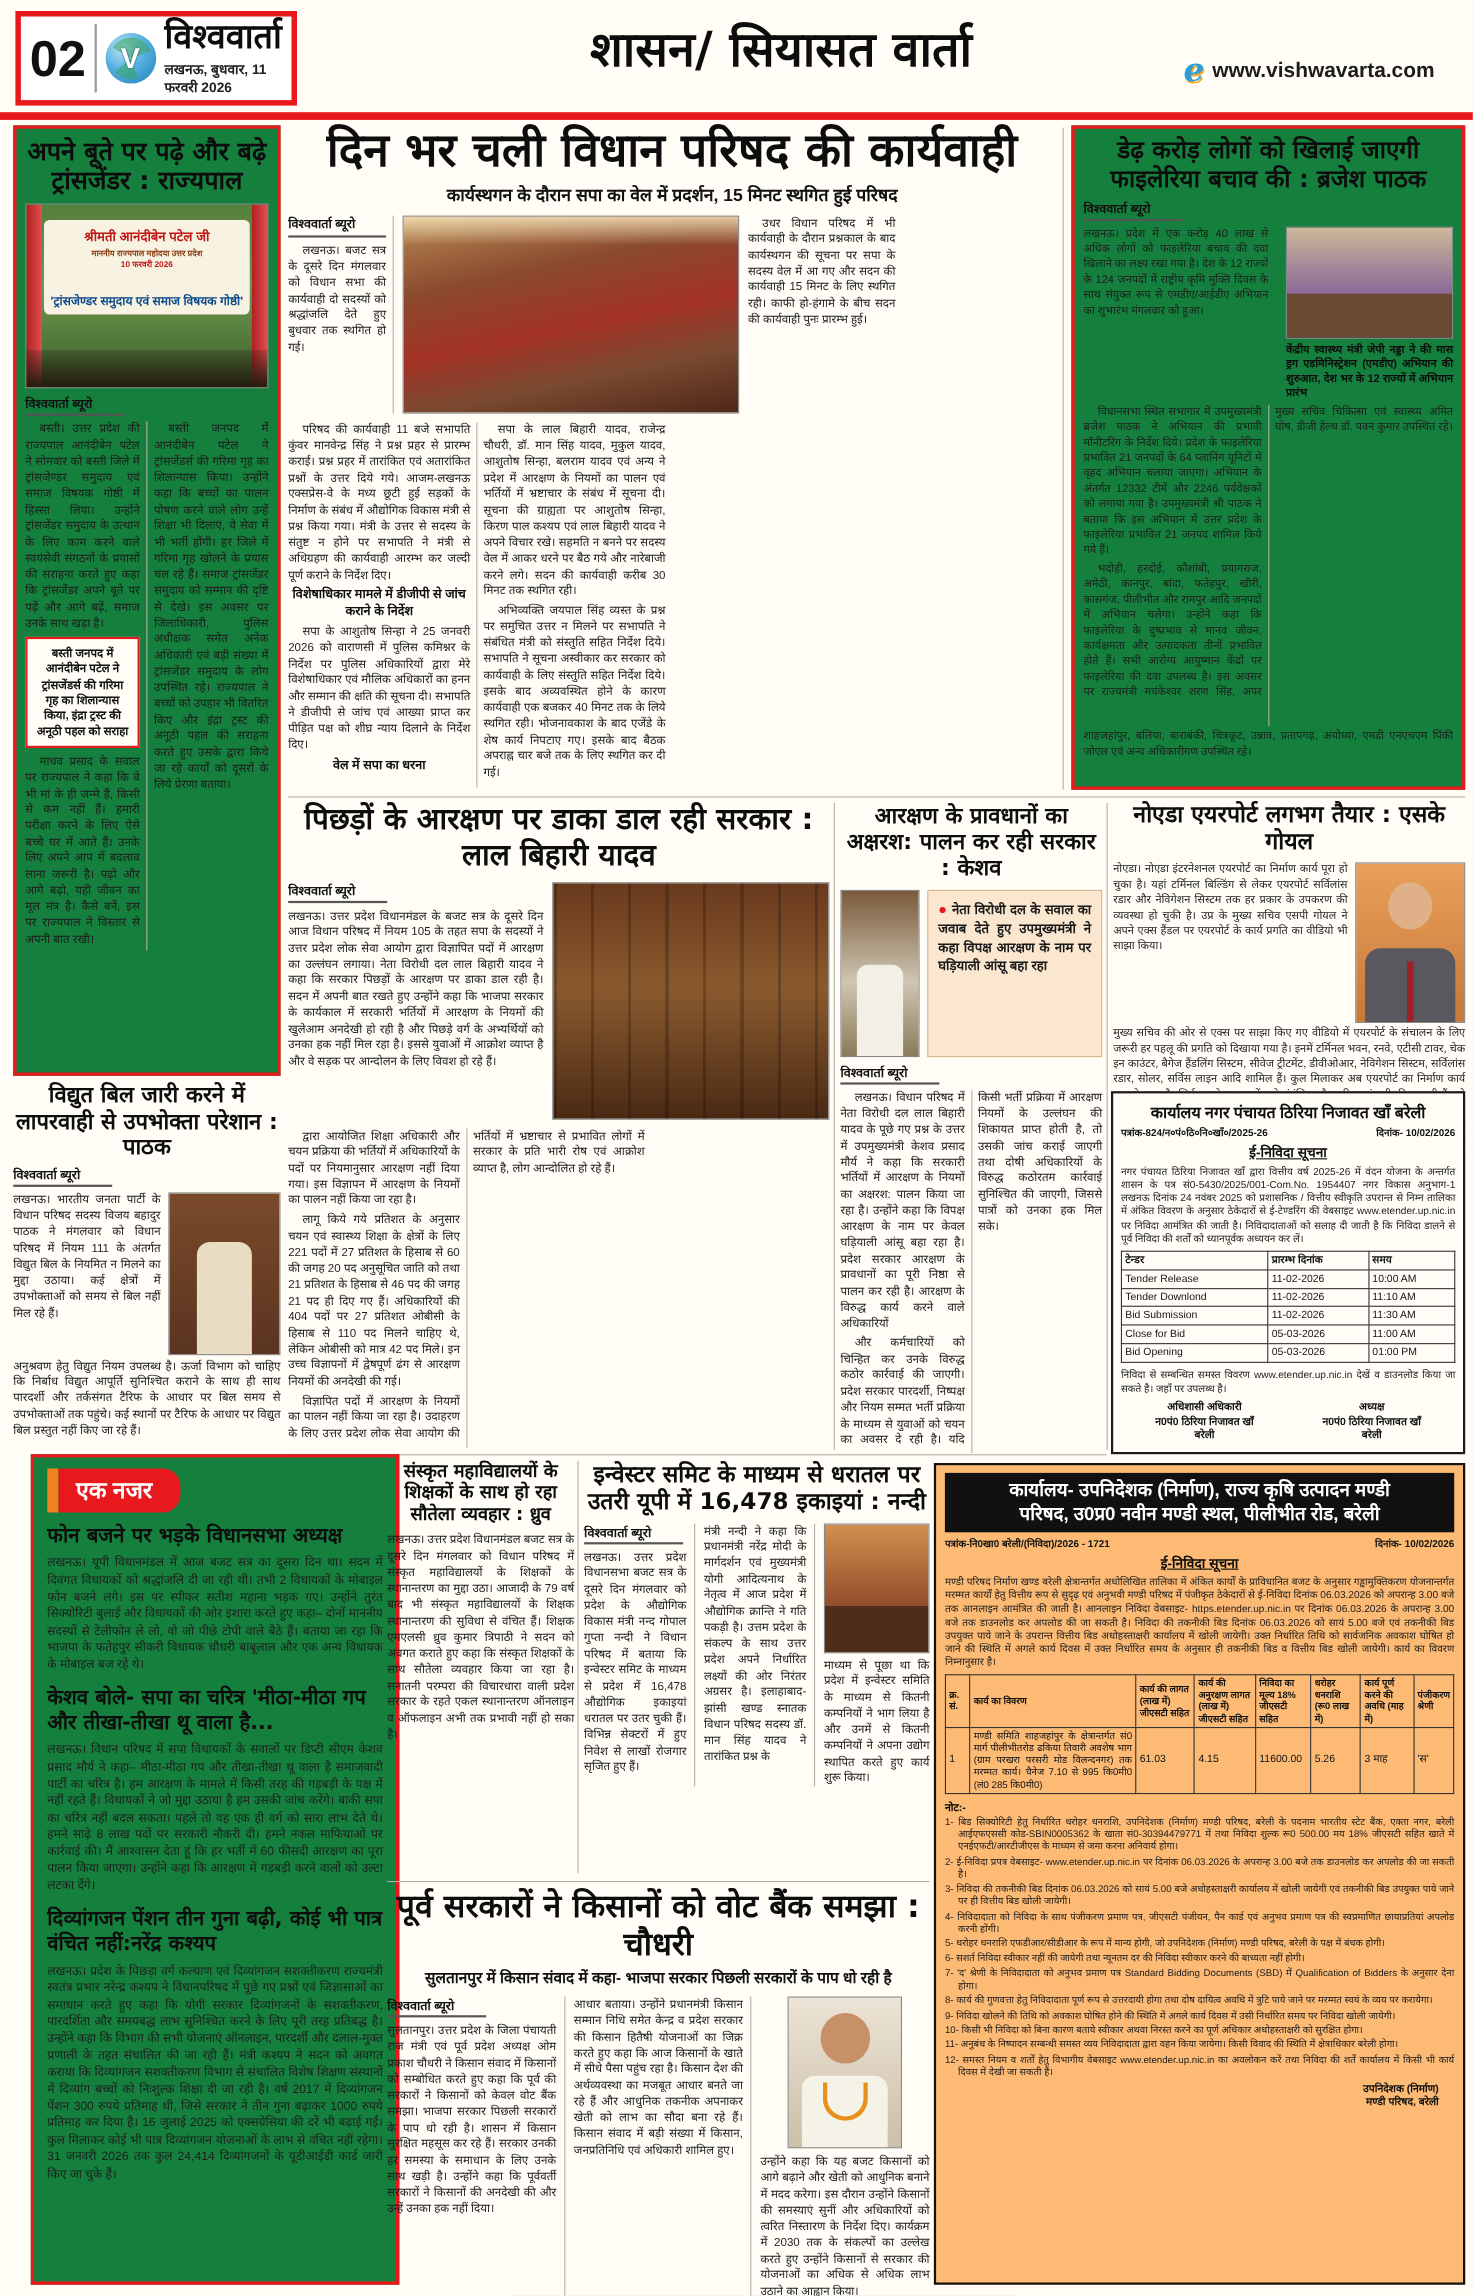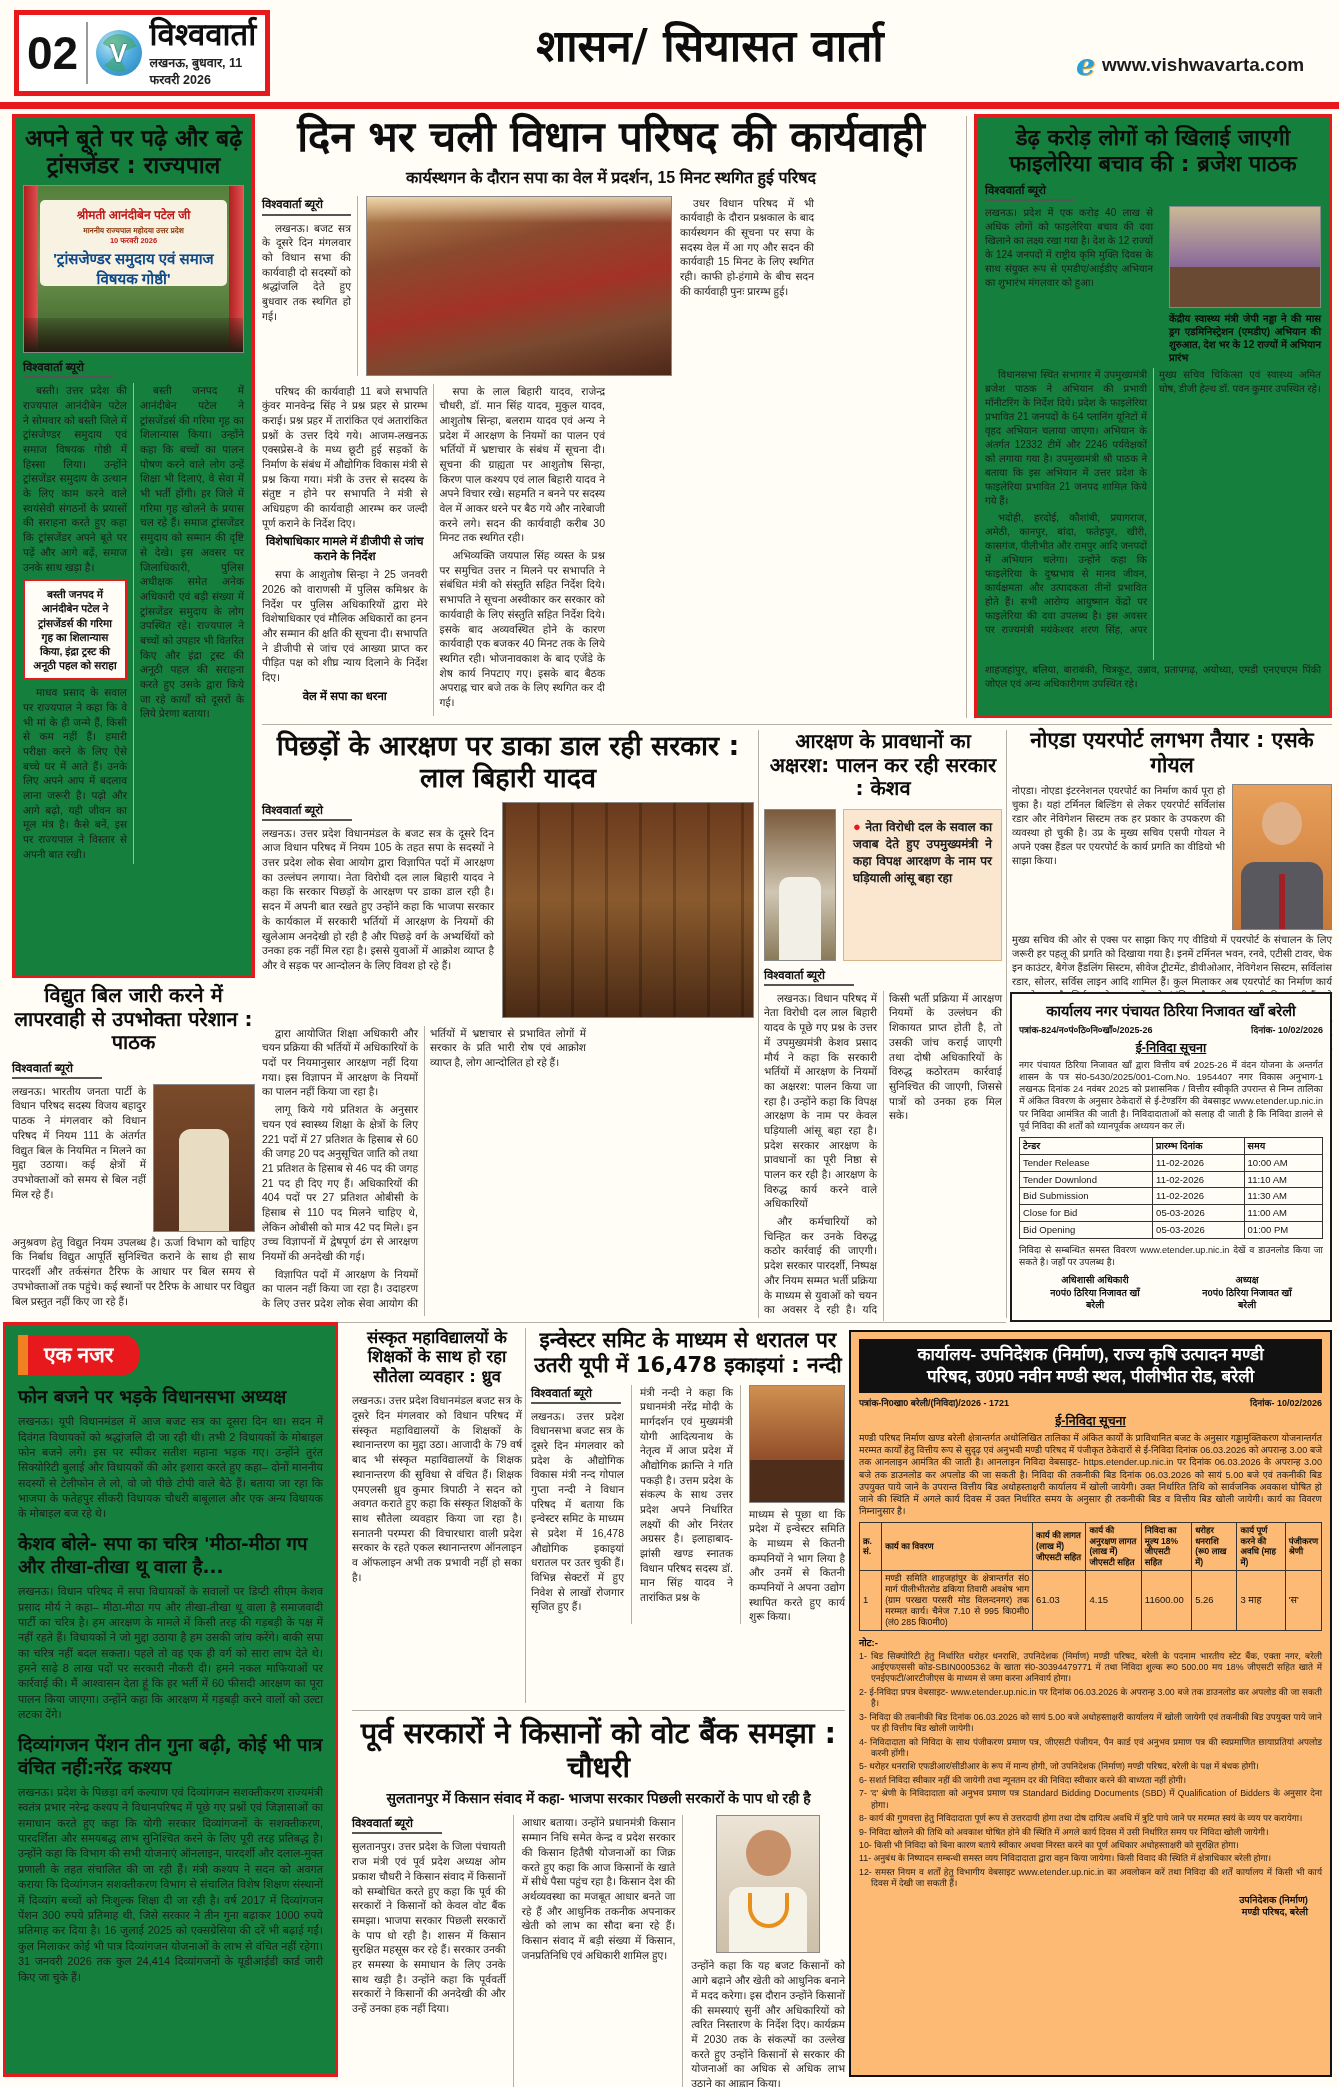--- a/index.html
+++ b/index.html
@@ -51,21 +51,21 @@
   .t2band{background:#111;color:#fff;font-weight:bold;text-align:center;font-size:17px;line-height:1.3;padding:5px 4px}
   .t2notes div{font-size:8.8px;line-height:1.3;text-align:justify;color:#1c1c1c;padding-left:12px;text-indent:-12px;margin-bottom:2px}
   .noteslabel{font-weight:bold;font-size:9.5px;margin:3px 0 2px}
   
   .ph-trans{background:linear-gradient(180deg,#55803c 0%,#6f9a4e 45%,#3c5c2a 100%)}
   .ph-trans .curt{position:absolute;top:0;bottom:0;width:14px;background:linear-gradient(90deg,#b02020,#e05050)}
   .ph-trans .banner{position:absolute;left:16px;right:16px;top:14px;height:86px;background:#f7f2e2;border-radius:5px;padding:6px 6px 4px;text-align:center}
   .bl1{color:#c01818;font-weight:bold;font-size:12px}
   .bl2{color:#8a3a10;font-weight:bold;font-size:7.5px;margin-top:2px}
   .bl3{color:#c01818;font-weight:bold;font-size:7.5px}
-  .bl4{color:#0d4a8a;font-weight:bold;font-size:15px;margin-top:3px}
+  .bl4{color:#0d4a8a;font-weight:bold;font-size:11px;margin-top:20px}
   .ph-trans .folk{position:absolute;bottom:0;left:0;right:0;height:34px;background:linear-gradient(180deg,rgba(30,24,14,.2),#241c10)}
   .ph-main{background:linear-gradient(168deg,#b98a54 0%,#8a4a2e 30%,#a33226 55%,#7a4a30 75%,#4e2718 100%)}
   .ph-main .glow{position:absolute;top:0;left:0;right:0;height:26px;background:linear-gradient(180deg,rgba(255,240,200,.75),transparent)}
   .ph-lal{background:linear-gradient(180deg,#6a3a1e 0%,#8a5a2e 45%,#4a2a14 100%)}
   .ph-lal .panel{position:absolute;inset:0;background:repeating-linear-gradient(90deg,rgba(0,0,0,.22) 0 3px,transparent 3px 34px)}
   .ph-kes{background:linear-gradient(180deg,#7a5a3c 0%,#cfc6b2 55%,#8a7a5a 100%)}
   .ph-kes .fig{position:absolute;left:20%;bottom:0;width:60%;height:55%;background:#f2efe6;border-radius:10px 10px 0 0}
   .ph-fil{background:linear-gradient(180deg,#cbb896 0%,#8f6f9a 55%,#4e3e6e 100%)}
   .ph-fil .dais{position:absolute;bottom:0;left:0;right:0;height:40%;background:#6a4a32}
   .ph-noi{background:linear-gradient(180deg,#e8a05a 0%,#c87838 100%)}
@@ -307,21 +307,21 @@
       <p class="bodytxt" style="flex:1">लखनऊ। भारतीय जनता पार्टी के विधान परिषद सदस्य विजय बहादुर पाठक ने मंगलवार को विधान परिषद में नियम 111 के अंतर्गत विद्युत बिल के नियमित न मिलने का मुद्दा उठाया। कई क्षेत्रों में उपभोक्ताओं को समय से बिल नहीं मिल रहे हैं।</p>
       <div class="photo ph-vid" style="width:102px;height:148px;flex:none">
         <div class="fig"></div>
       </div>
     </div>
     <p class="bodytxt" style="margin-top:3px">अनुश्रवण हेतु विद्युत नियम उपलब्ध है। ऊर्जा विभाग को चाहिए कि निर्बाध विद्युत आपूर्ति सुनिश्चित कराने के साथ ही साथ पारदर्शी और तर्कसंगत टैरिफ के आधार पर बिल समय से उपभोक्ताओं तक पहुंचे। कई स्थानों पर टैरिफ के आधार पर विद्युत बिल प्रस्तुत नहीं किए जा रहे हैं।</p>
   </section>
 
   <div class="abs hrule" style="left:262px;top:1322px;width:744px"></div>
 
-  <section class="abs redbox" style="left:3px;top:1322px;width:335px;height:755px;padding:10px 12px">
+  <section class="abs redbox" style="left:28px;top:1322px;width:335px;height:755px;padding:10px 12px">
     <div class="en-pill">एक नजर</div>
     <h3 class="en-h">फोन बजने पर भड़के विधानसभा अध्यक्ष</h3>
     <p class="bodytxt" style="font-size:11px">लखनऊ। यूपी विधानमंडल में आज बजट सत्र का दूसरा दिन था। सदन में दिवंगत विधायकों को श्रद्धांजलि दी जा रही थी। तभी 2 विधायकों के मोबाइल फोन बजने लगे। इस पर स्पीकर सतीश महाना भड़क गए। उन्होंने तुरंत सिक्योरिटी बुलाई और विधायकों की ओर इशारा करते हुए कहा– दोनों माननीय सदस्यों से टेलीफोन ले लो, वो जो पीछे टोपी वाले बैठे हैं। बताया जा रहा कि भाजपा के फतेहपुर सीकरी विधायक चौधरी बाबूलाल और एक अन्य विधायक के मोबाइल बज रहे थे।</p>
     <h3 class="en-h">केशव बोले- सपा का चरित्र 'मीठा-मीठा गप और तीखा-तीखा थू वाला है...</h3>
     <p class="bodytxt" style="font-size:11px">लखनऊ। विधान परिषद में सपा विधायकों के सवालों पर डिप्टी सीएम केशव प्रसाद मौर्य ने कहा– मीठा-मीठा गप और तीखा-तीखा थू वाला है समाजवादी पार्टी का चरित्र है। हम आरक्षण के मामले में किसी तरह की गड़बड़ी के पक्ष में नहीं रहते हैं। विधायकों ने जो मुद्दा उठाया है हम उसकी जांच करेंगे। बाकी सपा का चरित्र नहीं बदल सकता। पहले तो वह एक ही वर्ग को सारा लाभ देते थे। हमने साढ़े 8 लाख पदों पर सरकारी नौकरी दी। हमने नकल माफियाओं पर कार्रवाई की। मैं आश्वासन देता हूं कि हर भर्ती में 60 फीसदी आरक्षण का पूरा पालन किया जाएगा। उन्होंने कहा कि आरक्षण में गड़बड़ी करने वालों को उल्टा लटका देंगे।</p>
     <h3 class="en-h">दिव्यांगजन पेंशन तीन गुना बढ़ी, कोई भी पात्र वंचित नहीं:नरेंद्र कश्यप</h3>
     <p class="bodytxt" style="font-size:11px">लखनऊ। प्रदेश के पिछड़ा वर्ग कल्याण एवं दिव्यांगजन सशक्तीकरण राज्यमंत्री स्वतंत्र प्रभार नरेन्द्र कश्यप ने विधानपरिषद में पूछे गए प्रश्नों एवं जिज्ञासाओं का समाधान करते हुए कहा कि योगी सरकार दिव्यांगजनों के सशक्तीकरण, पारदर्शिता और समयबद्ध लाभ सुनिश्चित करने के लिए पूरी तरह प्रतिबद्ध है। उन्होंने कहा कि विभाग की सभी योजनाएं ऑनलाइन, पारदर्शी और दलाल-मुक्त प्रणाली के तहत संचालित की जा रही हैं। मंत्री कश्यप ने सदन को अवगत कराया कि दिव्यांगजन सशक्तीकरण विभाग से संचालित विशेष शिक्षण संस्थानों में दिव्यांग बच्चों को निःशुल्क शिक्षा दी जा रही है। वर्ष 2017 में दिव्यांगजन पेंशन 300 रुपये प्रतिमाह थी, जिसे सरकार ने तीन गुना बढ़ाकर 1000 रुपये प्रतिमाह कर दिया है। 16 जुलाई 2025 को एक्सग्रेसिया की दरें भी बढ़ाई गईं। कुल मिलाकर कोई भी पात्र दिव्यांगजन योजनाओं के लाभ से वंचित नहीं रहेगा। 31 जनवरी 2026 तक कुल 24,414 दिव्यांगजनों के यूडीआईडी कार्ड जारी किए जा चुके हैं।</p>
   </section>
 
   <section class="abs" style="left:352px;top:1328px;width:170px">

